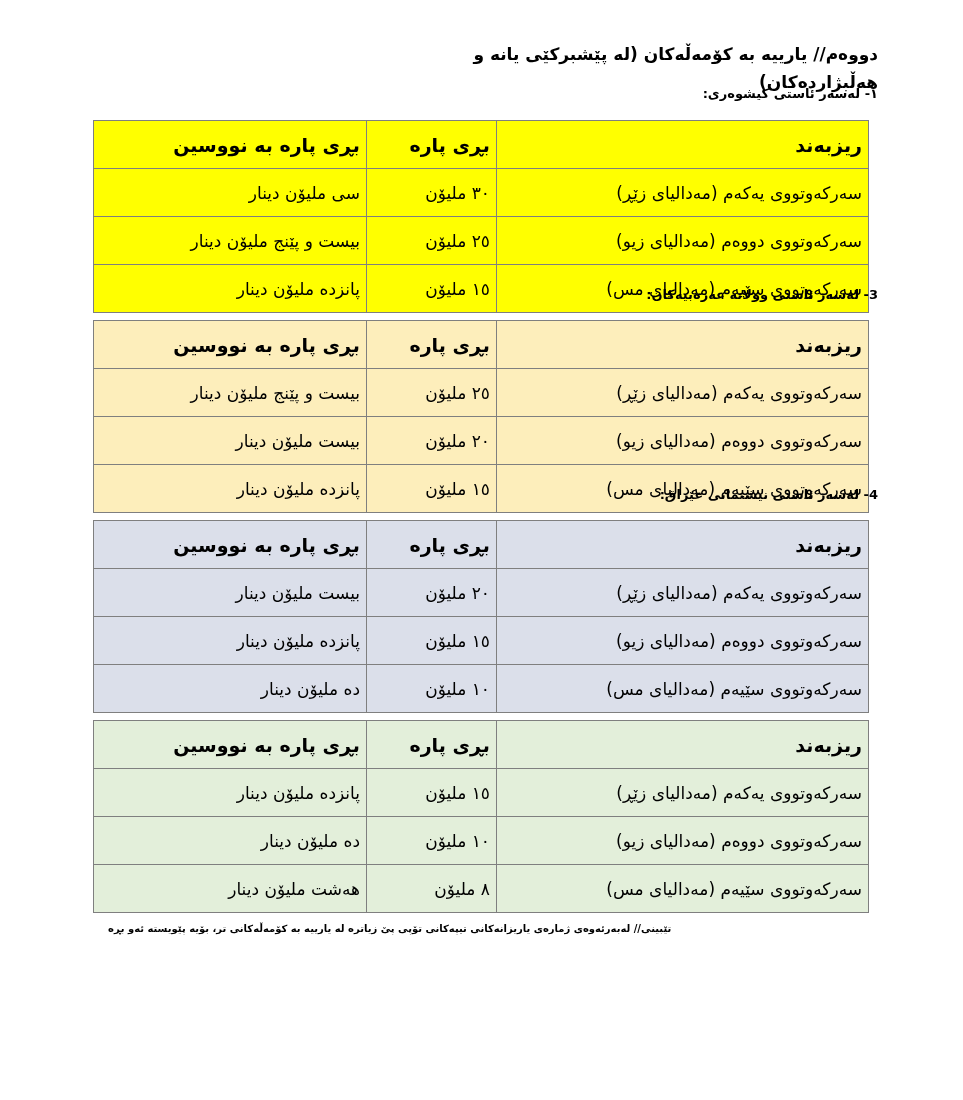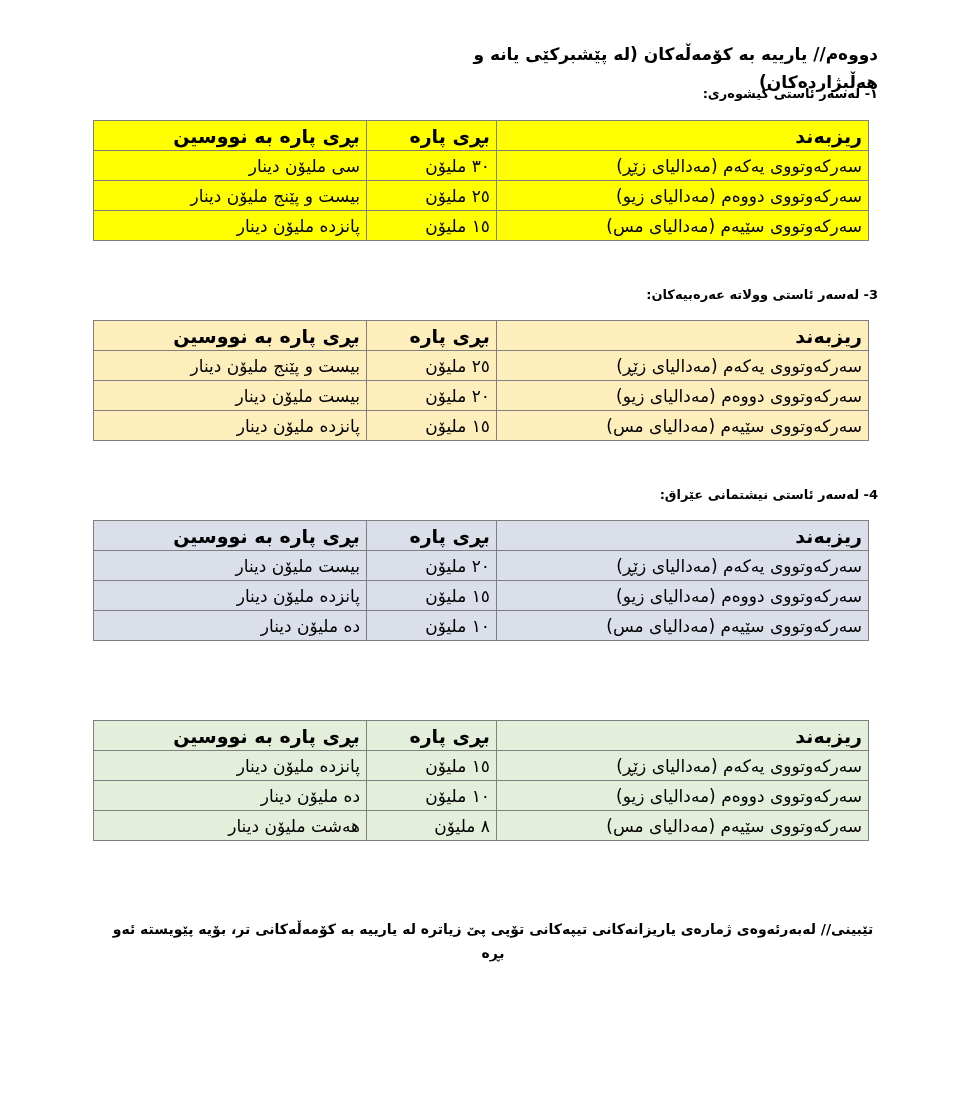--- a/index.html
+++ b/index.html
@@ -1,30 +1,30 @@
 <!DOCTYPE html>
 <html><head>
   <meta charset="utf-8">
   <style>
     html, body { margin: 0; padding: 0; background: #ffffff; }
     body { width: 963px; height: 1100px; position: relative; font-family: "DejaVu Sans", "Liberation Sans", sans-serif; color: #000; overflow: hidden; }
     .page { position: absolute; left: 0; top: 0; width: 963px; height: 1100px; direction: rtl; border-radius: 26px; }
     .title { position: absolute; right: 85px; top: 40px; width: 500px; text-align: right; font-weight: bold; font-size: 17px; line-height: 28px; }
     .section-heading { position: absolute; right: 85px; text-align: left; font-weight: bold; font-size: 13px; }
     table.prize { position: absolute; left: 93px; width: 775px; border-collapse: collapse; direction: rtl; table-layout: fixed; }
-    table.prize td, table.prize th { border: 1px solid #7f7f7f; height: 29px; padding: 0 6px; font-size: 17px; text-align: right; white-space: nowrap; overflow: hidden; }
+    table.prize td, table.prize th { border: 1px solid #7f7f7f; height: 29px; padding: 9px 6px; font-size: 17px; text-align: right; white-space: nowrap; overflow: hidden; }
     table.prize th { font-weight: bold; font-size: 19px; }
     table.prize col.c1 { width: 372px; }
     table.prize col.c2 { width: 130px; }
     table.prize col.c3 { width: 273px; }
     .t1 td, .t1 th { background: #ffff00; }
     .t2 td, .t2 th { background: #fdeebb; }
     .t3 td, .t3 th { background: #dbdfea; }
     .t4 td, .t4 th { background: #e3efda; }
-    .note { position: absolute; right: 85px; top: 917px; width: 770px; text-align: center; font-weight: bold; font-size: 14px; line-height: 24px; }
+    .note { position: absolute; right: 85px; top: 917px; width: 770px; text-align: left; font-weight: bold; font-size: 10px; line-height: 24px; }
   </style>
 </head>
 <body>
 
 <div class="page">
 
   <div class="title">دووەم// یارییە بە کۆمەڵەکان (لە پێشبرکێی یانە و هەڵبژاردەکان)</div>
 
   <div class="section-heading" style="top:86px;">١- لەسەر ئاستی کیشوەری:</div>
   <table class="prize t1" style="top:120px;">

